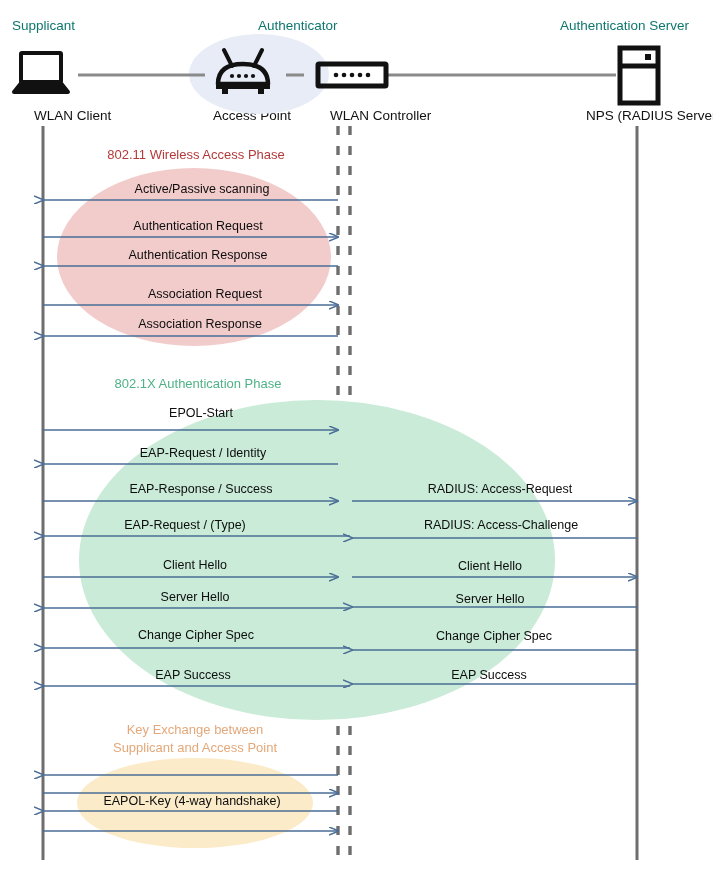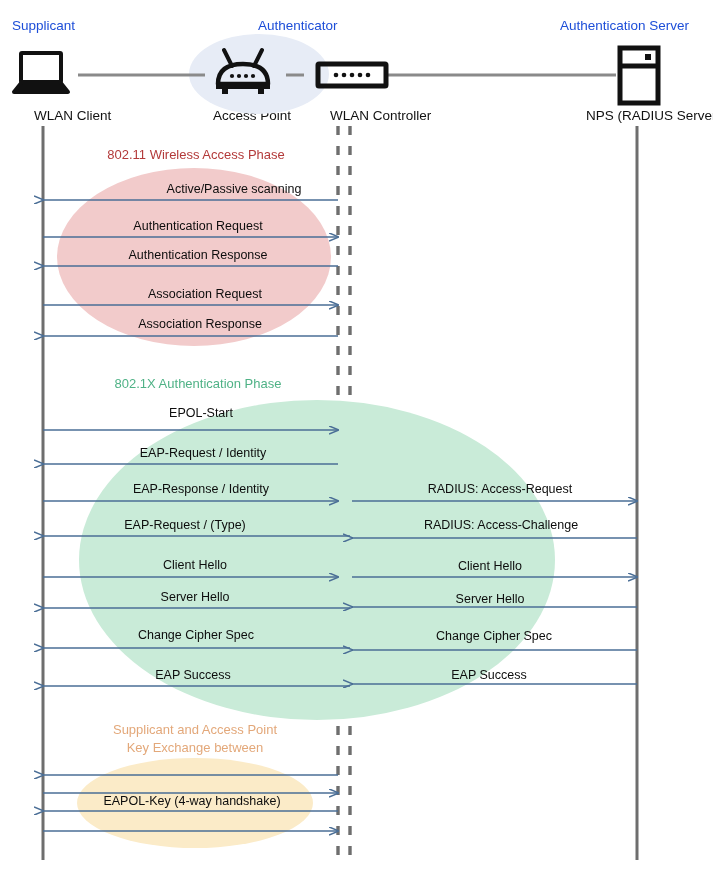--- a/index.html
+++ b/index.html
@@ -21,21 +21,21 @@
   svg#canvas {
     position: absolute;
     left: 0;
     top: 0;
     width: 713px;
     height: 875px;
   }
   .role-title {
     position: absolute;
     font-size: 13.5px;
-    color: #1d4ed8;
+    color: #0f766e;
     white-space: nowrap;
     letter-spacing: 0px;
   }
   .node-label {
     position: absolute;
     font-size: 13.5px;
     color: #111111;
     white-space: nowrap;
     margin-left: 25px;
   }
@@ -70,22 +70,22 @@
   <div class="node-label" style="left:9px; top:108px;">WLAN Client</div>
   <div class="node-label" style="left:188px; top:108px;">Access Point</div>
   <div class="node-label" style="left:305px; top:108px;">WLAN Controller</div>
   <div class="node-label" style="left:561px; top:108px;">NPS (RADIUS Server)</div>
 
   <div class="phase-label red" style="left:86px; top:146px; width:220px;">802.11 Wireless Access Phase</div>
 
   <div class="phase-label green" style="left:98px; top:375px; width:200px;">802.1X Authentication Phase</div>
 
   <div class="phase-label orange" style="left:95px; top:721px; width:200px;">
+    <div>Key Exchange between</div>
     <div>Supplicant and Access Point</div>
-    <div>Key Exchange between</div>
   </div>
 
   <svg id="canvas" viewBox="0 0 713 875" xmlns="http://www.w3.org/2000/svg">
 
     <defs>
       <marker id="arrR" markerWidth="10" markerHeight="10" refX="9" refY="4" orient="auto" markerUnits="userSpaceOnUse">
         <path d="M0,0 L10,4 L0,8" fill="none" stroke="#4A6E96" stroke-width="1.6"></path>
       </marker>
       <marker id="arrL" markerWidth="10" markerHeight="10" refX="1" refY="4" orient="auto" markerUnits="userSpaceOnUse">
         <path d="M10,0 L0,4 L10,8" fill="none" stroke="#4A6E96" stroke-width="1.6"></path>
@@ -169,29 +169,29 @@
       <line x1="352" y1="501" x2="637" y2="501" marker-end="url(#arrR)"></line>
       <line x1="637" y1="538" x2="352" y2="538" marker-end="url(#arrL)"></line>
       <line x1="352" y1="577" x2="637" y2="577" marker-end="url(#arrR)"></line>
       <line x1="637" y1="607" x2="352" y2="607" marker-end="url(#arrL)"></line>
       <line x1="637" y1="650" x2="352" y2="650" marker-end="url(#arrL)"></line>
       <line x1="637" y1="684" x2="352" y2="684" marker-end="url(#arrL)"></line>
     </g>
 
   </svg>
 
-  <div class="msg-label" style="left:202px; top:182px;margin-left:32px;">Active/Passive scanning</div>
+  <div class="msg-label" style="left:202px; top:182px;">Active/Passive scanning</div>
   <div class="msg-label" style="left:198px; top:219px;">Authentication Request</div>
   <div class="msg-label" style="left:198px; top:248px;">Authentication Response</div>
   <div class="msg-label" style="left:205px; top:287px;">Association Request</div>
   <div class="msg-label" style="left:200px; top:317px;">Association Response</div>
 
   <div class="msg-label" style="left:201px; top:406px;">EPOL-Start</div>
   <div class="msg-label" style="left:203px; top:446px;">EAP-Request / Identity</div>
-  <div class="msg-label" style="left:201px; top:482px;">EAP-Response / Identity</div>
+  <div class="msg-label" style="left:201px; top:482px;">EAP-Response / Success</div>
   <div class="msg-label" style="left:185px; top:518px;">EAP-Request / (Type)</div>
   <div class="msg-label" style="left:195px; top:558px;">Client Hello</div>
   <div class="msg-label" style="left:195px; top:590px;">Server Hello</div>
   <div class="msg-label" style="left:196px; top:628px;">Change Cipher Spec</div>
   <div class="msg-label" style="left:193px; top:668px;">EAP Success</div>
 
   <div class="msg-label" style="left:192px; top:794px;">EAPOL-Key (4-way handshake)</div>
 
   <div class="msg-label" style="left:494px; top:482px;padding-left:12px;">RADIUS: Access-Request</div>
   <div class="msg-label" style="left:501px; top:518px;">RADIUS: Access-Challenge</div>

